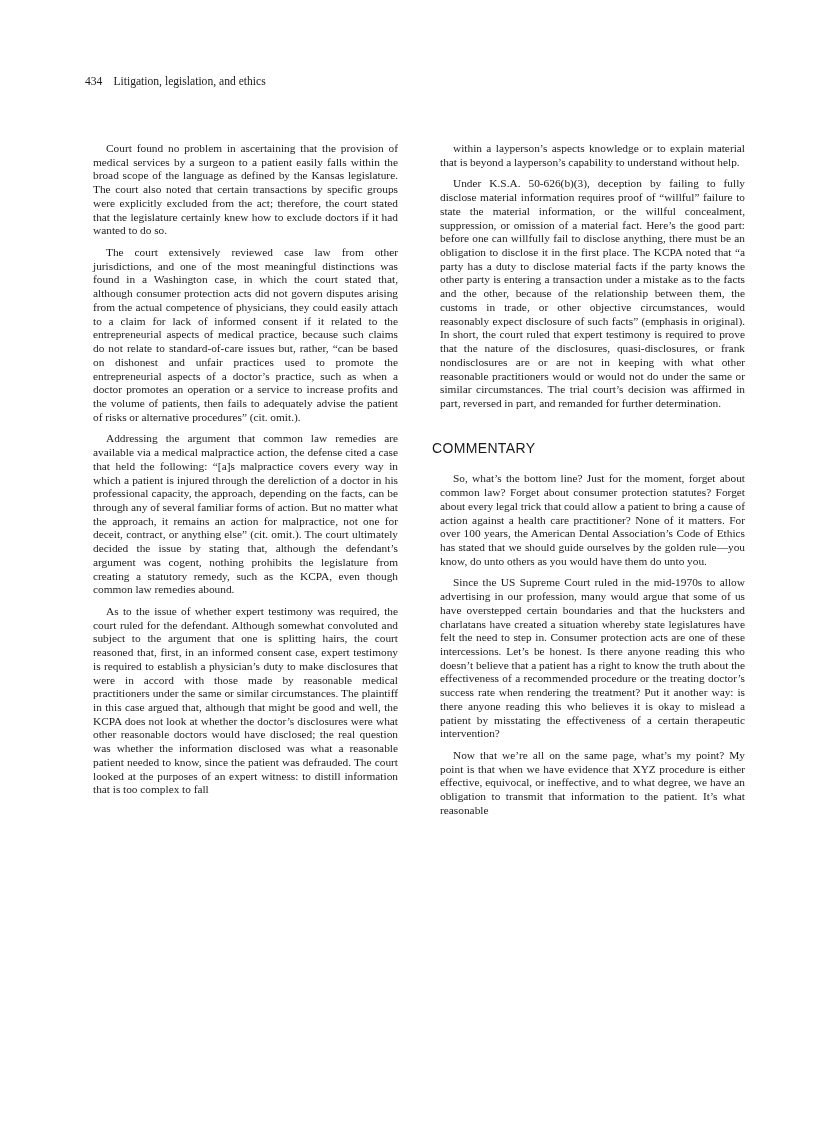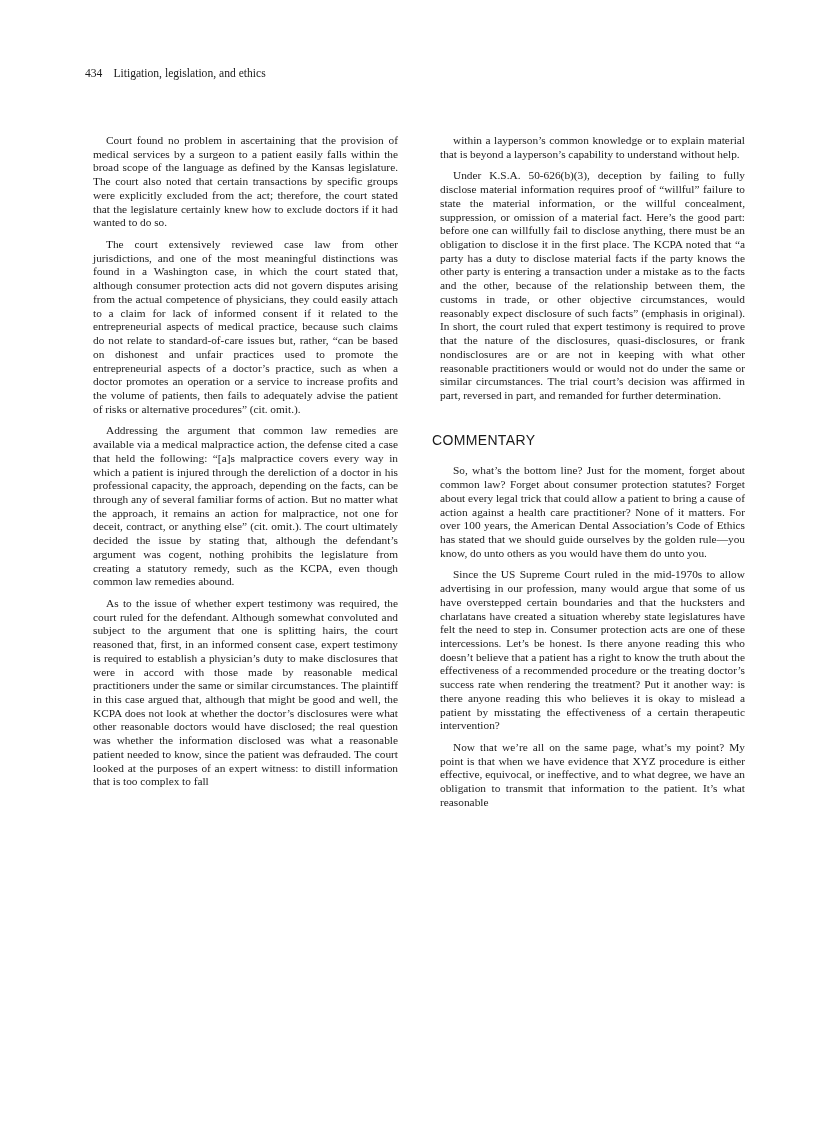--- a/index.html
+++ b/index.html
@@ -11,21 +11,21 @@
     width: 838px;
     height: 1122px;
     position: relative;
     font-family: "Liberation Serif", "DejaVu Serif", serif;
     color: #1a1a1a;
     overflow: hidden;
   }
 
   .page {
     position: absolute;
-    left: 0; top: 8px;
+    left: 0; top: 16px;
     width: 838px;
     height: 868px;
     background: #ffffff;
   }
 
   
   .running-head {
     position: absolute;
     left: 85px;
     top: 58px;
@@ -116,21 +116,21 @@
   <div class="columns">
 
     <div class="col col-left">
       <p class="body-par">Court found no problem in ascertaining that the provision of medical services by a surgeon to a patient easily falls within the broad scope of the language as defined by the Kansas legislature. The court also noted that certain transactions by specific groups were explicitly excluded from the act; therefore, the court stated that the legislature certainly knew how to exclude doctors if it had wanted to do so.</p>
       <p class="body-par">The court extensively reviewed case law from other jurisdictions, and one of the most meaningful distinctions was found in a Washington case, in which the court stated that, although consumer protection acts did not govern disputes arising from the actual competence of physicians, they could easily attach to a claim for lack of informed consent if it related to the entrepreneurial aspects of medical practice, because such claims do not relate to standard-of-care issues but, rather, “can be based on dishonest and unfair practices used to promote the entrepreneurial aspects of a doctor’s practice, such as when a doctor promotes an operation or a service to increase profits and the volume of patients, then fails to adequately advise the patient of risks or alternative procedures” (cit. omit.).</p>
       <p class="body-par">Addressing the argument that common law remedies are available via a medical malpractice action, the defense cited a case that held the following: “[a]s malpractice covers every way in which a patient is injured through the dereliction of a doctor in his professional capacity, the approach, depending on the facts, can be through any of several familiar forms of action. But no matter what the approach, it remains an action for malpractice, not one for deceit, contract, or anything else” (cit. omit.). The court ultimately decided the issue by stating that, although the defendant’s argument was cogent, nothing prohibits the legislature from creating a statutory remedy, such as the KCPA, even though common law remedies abound.</p>
       <p class="body-par">As to the issue of whether expert testimony was required, the court ruled for the defendant. Although somewhat convoluted and subject to the argument that one is splitting hairs, the court reasoned that, first, in an informed consent case, expert testimony is required to establish a physician’s duty to make disclosures that were in accord with those made by reasonable medical practitioners under the same or similar circumstances. The plaintiff in this case argued that, although that might be good and well, the KCPA does not look at whether the doctor’s disclosures were what other reasonable doctors would have disclosed; the real question was whether the information disclosed was what a reasonable patient needed to know, since the patient was defrauded. The court looked at the purposes of an expert witness: to distill information that is too complex to fall</p>
     </div>
 
     <div class="col col-right">
-      <p class="body-par">within a layperson’s common knowledge or to explain material that is beyond a layperson’s capability to understand without help.</p>
+      <p class="body-par">within a layperson’s aspects knowledge or to explain material that is beyond a layperson’s capability to understand without help.</p>
       <p class="body-par">Under K.S.A. 50-626(b)(3), deception by failing to fully disclose material information requires proof of “willful” failure to state the material information, or the willful concealment, suppression, or omission of a material fact. Here’s the good part: before one can willfully fail to disclose anything, there must be an obligation to disclose it in the first place. The KCPA noted that “a party has a duty to disclose material facts if the party knows the other party is entering a transaction under a mistake as to the facts and the other, because of the relationship between them, the customs in trade, or other objective circumstances, would reasonably expect disclosure of such facts” (emphasis in original). In short, the court ruled that expert testimony is required to prove that the nature of the disclosures, quasi-disclosures, or frank nondisclosures are or are not in keeping with what other reasonable practitioners would or would not do under the same or similar circumstances. The trial court’s decision was affirmed in part, reversed in part, and remanded for further determination.</p>
 
       <div class="gap-before-head"></div>
       <h2 class="section-head">COMMENTARY</h2>
       <div class="gap-after-head"></div>
 
       <p class="body-par">So, what’s the bottom line? Just for the moment, forget about common law? Forget about consumer protection statutes? Forget about every legal trick that could allow a patient to bring a cause of action against a health care practitioner? None of it matters. For over 100 years, the American Dental Association’s Code of Ethics has stated that we should guide ourselves by the golden rule—you know, do unto others as you would have them do unto you.</p>
       <p class="body-par">Since the US Supreme Court ruled in the mid-1970s to allow advertising in our profession, many would argue that some of us have overstepped certain boundaries and that the hucksters and charlatans have created a situation whereby state legislatures have felt the need to step in. Consumer protection acts are one of these intercessions. Let’s be honest. Is there anyone reading this who doesn’t believe that a patient has a right to know the truth about the effectiveness of a recommended procedure or the treating doctor’s success rate when rendering the treatment? Put it another way: is there anyone reading this who believes it is okay to mislead a patient by misstating the effectiveness of a certain therapeutic intervention?</p>
       <p class="body-par">Now that we’re all on the same page, what’s my point? My point is that when we have evidence that XYZ procedure is either effective, equivocal, or ineffective, and to what degree, we have an obligation to transmit that information to the patient. It’s what reasonable</p>
     </div>

